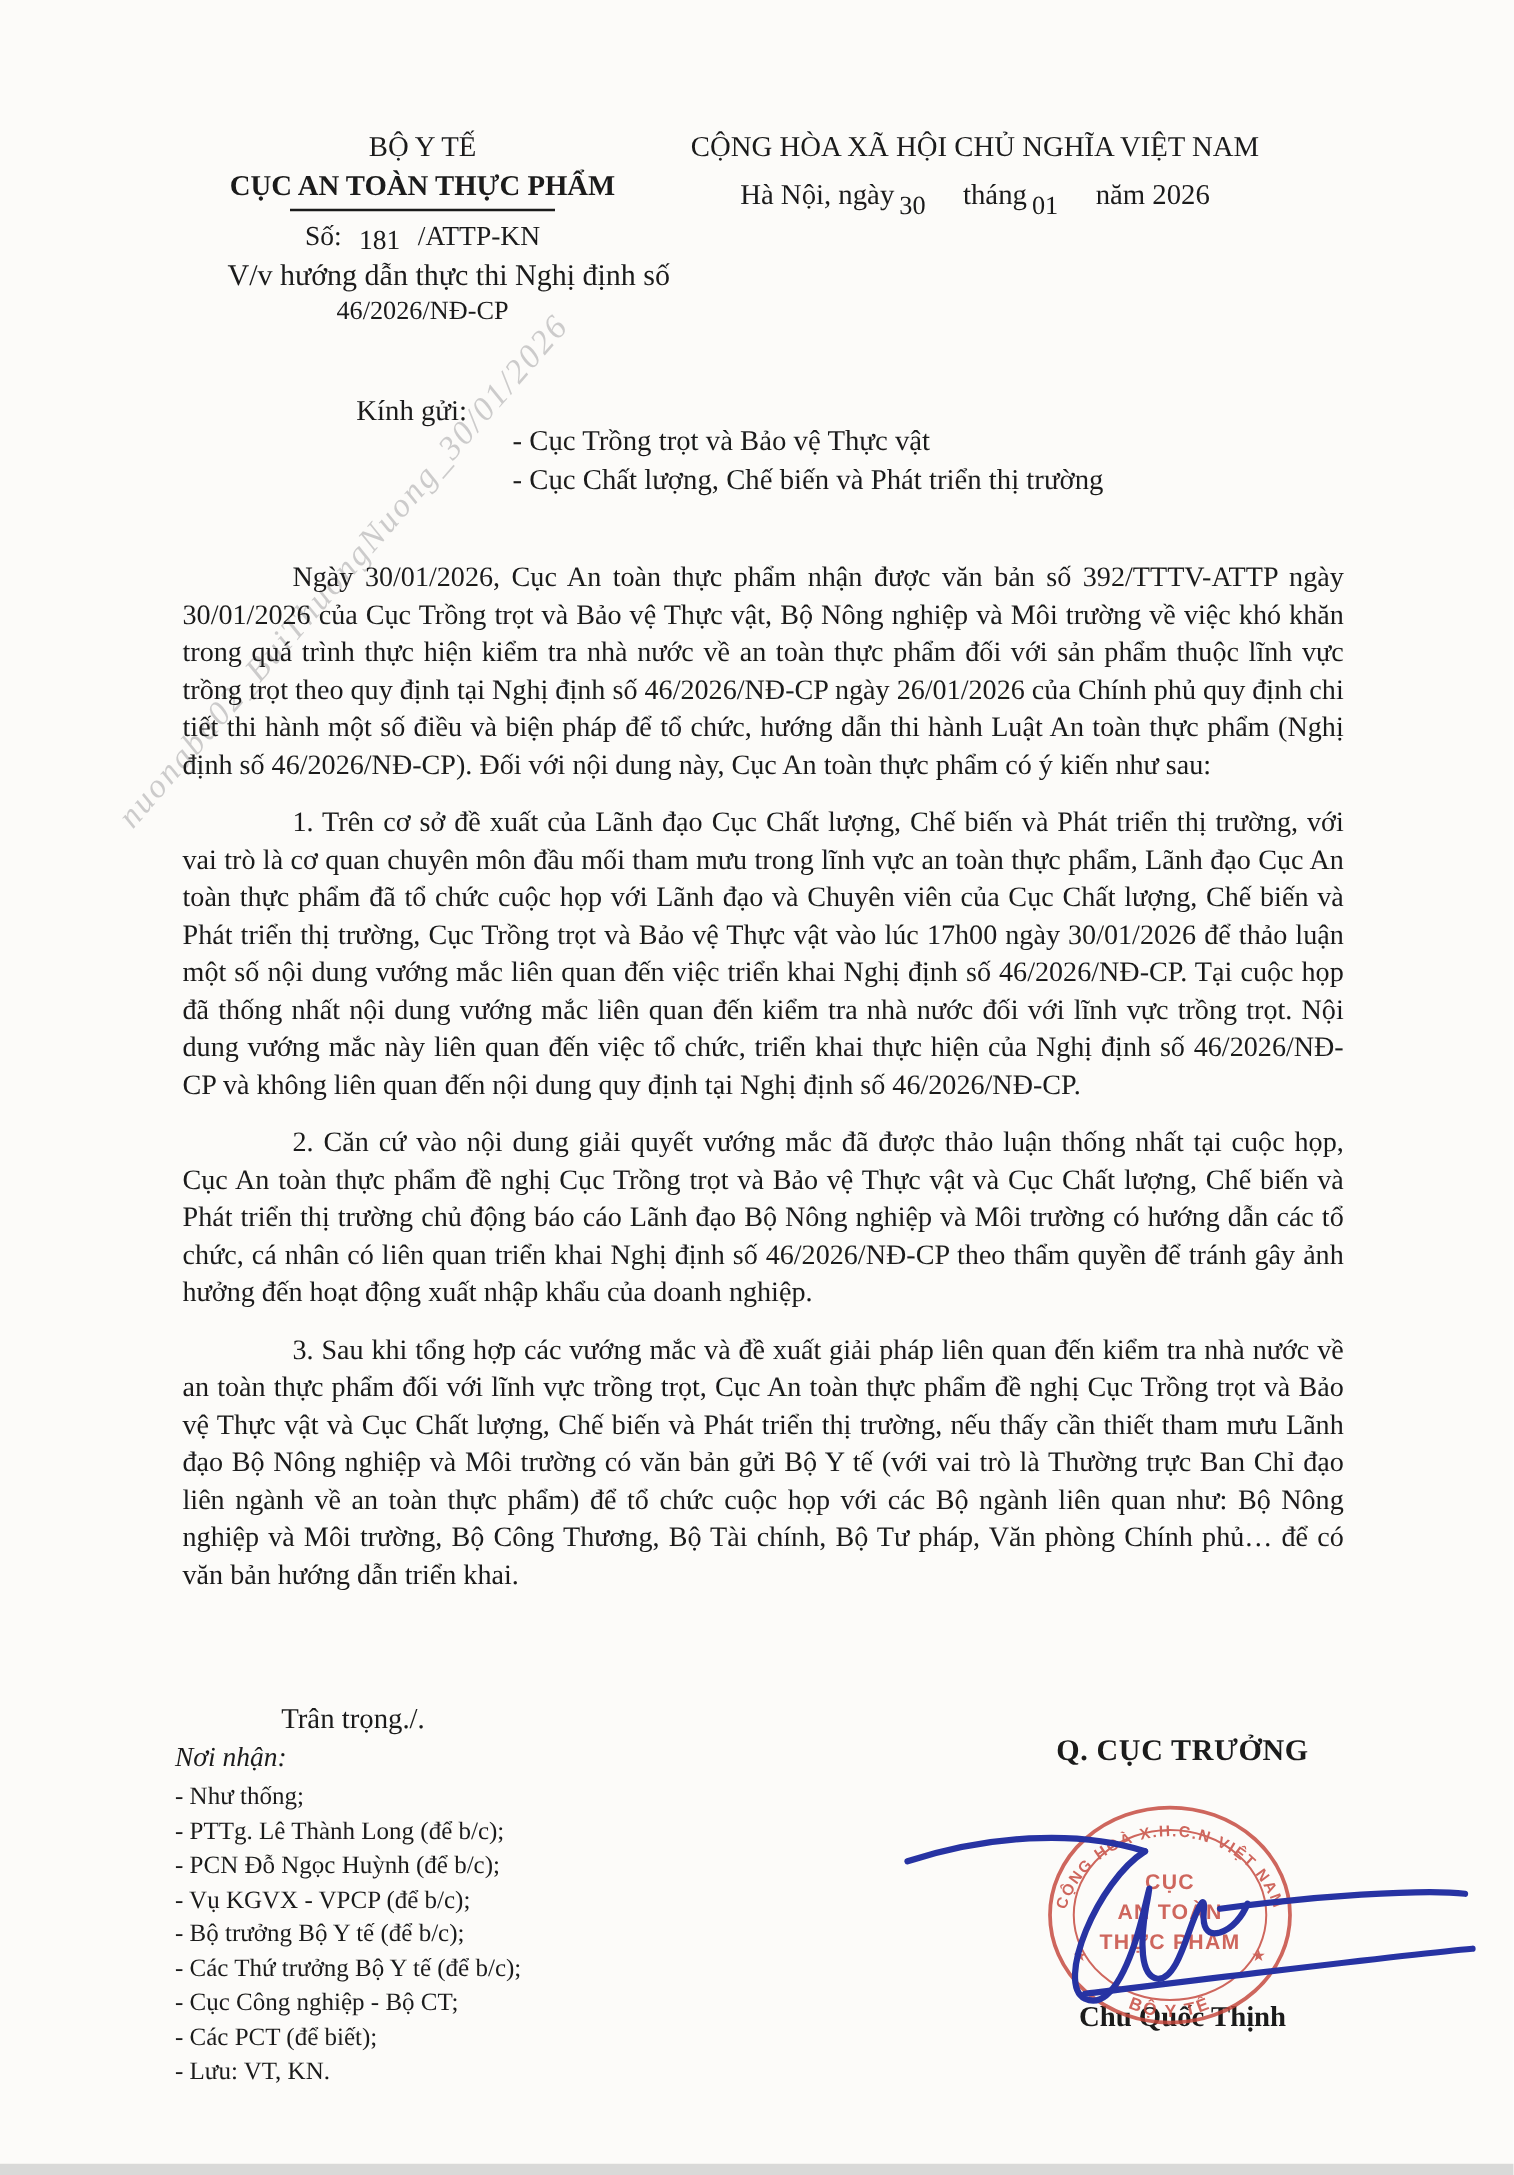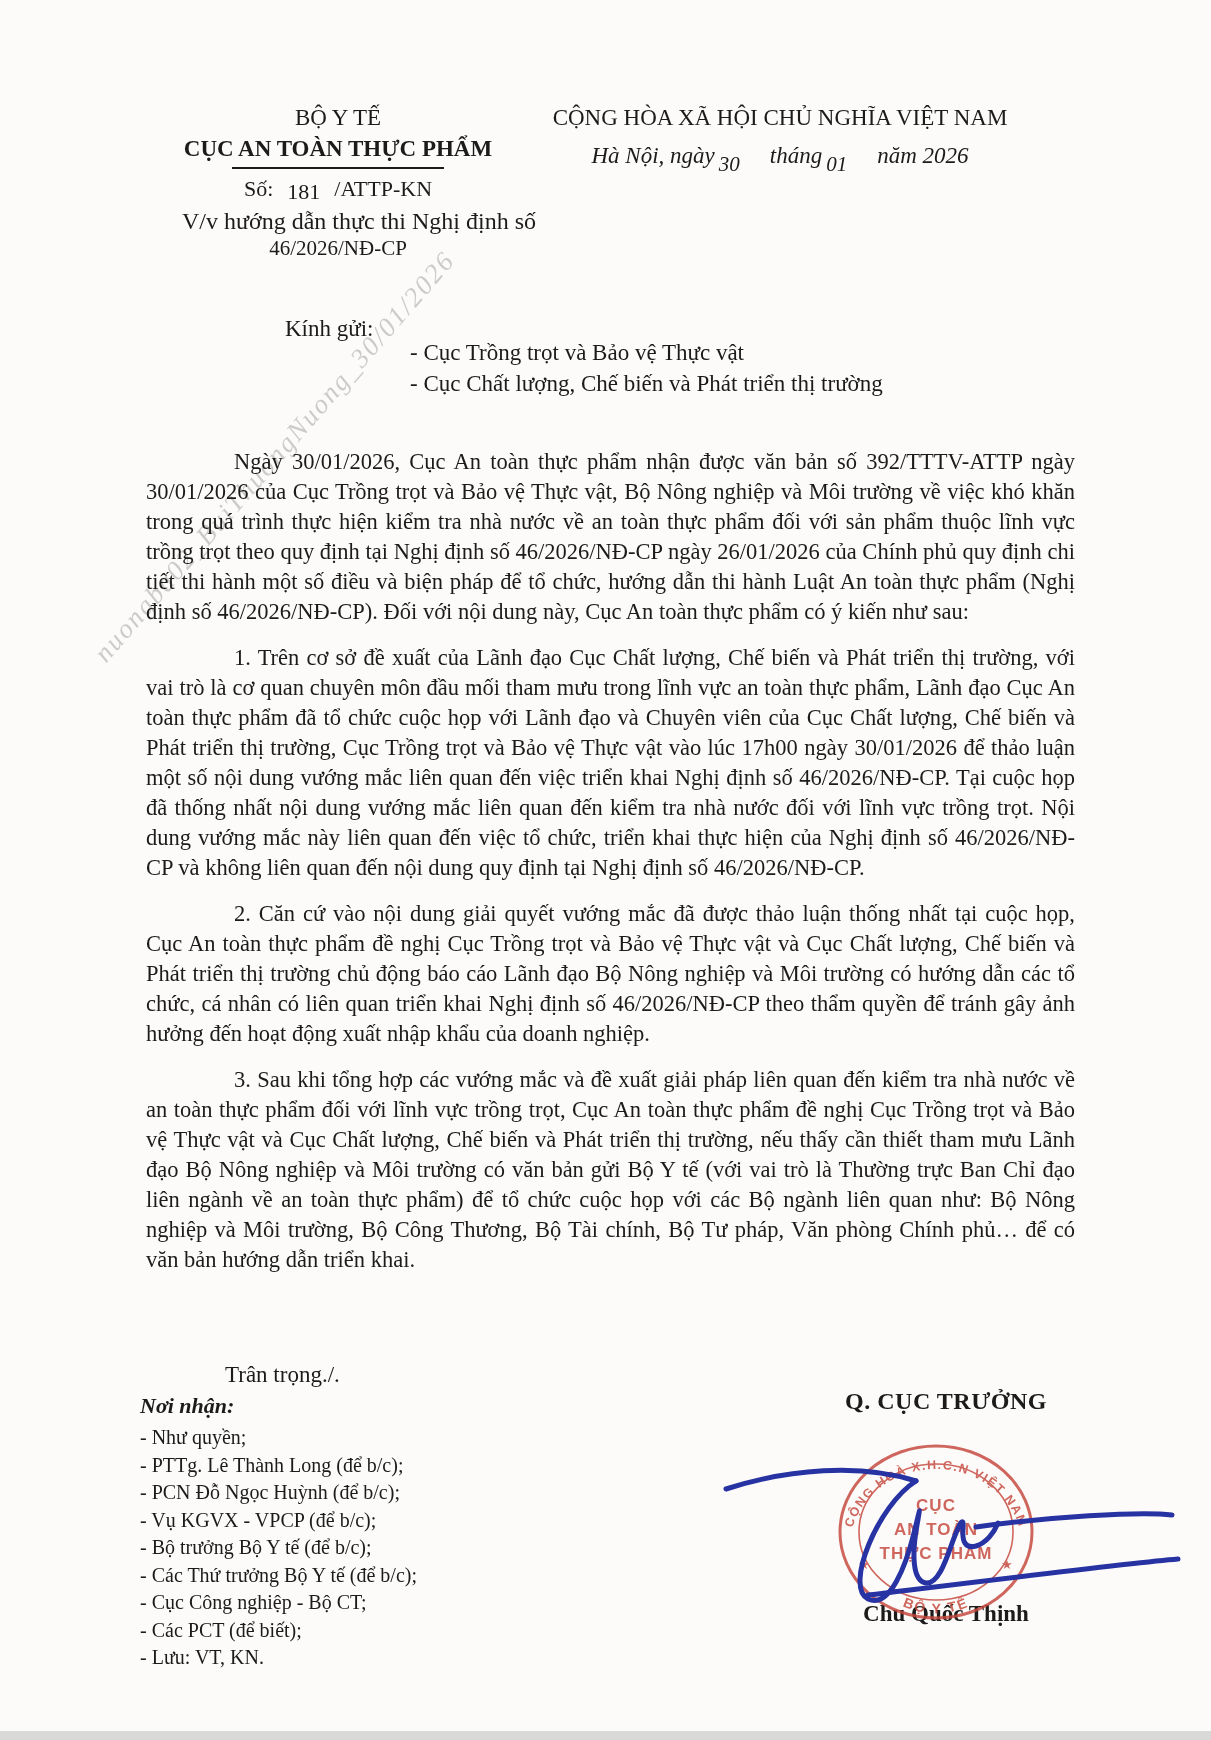--- a/index.html
+++ b/index.html
@@ -22,32 +22,32 @@
   .header-left .dept{font-size:23px;font-weight:bold;line-height:30px;white-space:nowrap;}
   .header-left .dept-underline{width:212px;border-top:2px solid #1b1b1b;margin:3px auto 0;}
   .header-left .doc-number{font-size:22px;margin-top:7px;white-space:nowrap;}
   .header-left .doc-number .num{position:relative;top:3px;margin:0 14px;}
   .header-left .subject{font-size:24px;line-height:27px;margin-top:6px;white-space:nowrap;}
   .header-left .subject2{font-size:21px;line-height:27px;}
   .header-right{margin-left:40px;width:492px;text-align:center;}
   .header-right .national{font-size:23px;font-weight:normal;line-height:32px;white-space:nowrap;text-align:center;}
   .header-right .motto{display:inline-block;font-size:24px;font-weight:bold;line-height:28px;
     margin-top:3px;border-bottom:2px solid #1b1b1b;padding:0 6px 3px;}
-  .header-right .place-date{font-style:italic;font-size:23px;margin-top:9px;white-space:nowrap;}
+  .header-right .place-date{font-size:23px;margin-top:9px;white-space:nowrap;}
   .header-right .place-date .fill{position:relative;top:8px;font-size:21px;margin:0 4px;}
   .header-right .gap{display:inline-block;width:26px;}
   
   .salutation{position:absolute;left:285px;top:316px;font-size:23px;}
   .recipients{position:absolute;left:410px;top:337px;font-size:23px;line-height:31px;}
   .body-text{position:absolute;left:130px;top:431px;width:961px;}
   .body-text p{margin:16px;font-size:22.5px;line-height:30px;text-align:justify;text-indent:88px;}
   .closing{position:absolute;left:225px;top:1362px;font-size:23px;}
   
   .cc-block{position:absolute;left:140px;top:1393px;}
-  .cc-label{font-size:22px;font-weight:bold;font-style:italic;}
+  .cc-label{font-size:22px;font-weight:normal;font-style:italic;}
   .cc-items{font-size:20px;line-height:27.5px;margin-top:5px;}
   .sig-block{position:absolute;left:700px;top:1388px;width:492px;text-align:center;}
   .sig-title{font-size:24px;font-weight:bold;letter-spacing:.5px;}
   .stamp-area{position:relative;height:182px;margin-top:2px;}
   .seal{position:absolute;left:136px;top:26px;opacity:.82;}
   .autograph{position:absolute;left:18px;top:30px;}
   .sig-name{font-size:23px;font-weight:bold;margin-top:2px;}
   
   .bottom-strip{position:absolute;left:0;bottom:0;width:100%;height:9px;background:#d9d9d8;}
 </style>
@@ -89,21 +89,21 @@
     <p>1. Trên cơ sở đề xuất của Lãnh đạo Cục Chất lượng, Chế biến và Phát triển thị trường, với vai trò là cơ quan chuyên môn đầu mối tham mưu trong lĩnh vực an toàn thực phẩm, Lãnh đạo Cục An toàn thực phẩm đã tổ chức cuộc họp với Lãnh đạo và Chuyên viên của Cục Chất lượng, Chế biến và Phát triển thị trường, Cục Trồng trọt và Bảo vệ Thực vật vào lúc 17h00 ngày 30/01/2026 để thảo luận một số nội dung vướng mắc liên quan đến việc triển khai Nghị định số 46/2026/NĐ-CP. Tại cuộc họp đã thống nhất nội dung vướng mắc liên quan đến kiểm tra nhà nước đối với lĩnh vực trồng trọt. Nội dung vướng mắc này liên quan đến việc tổ chức, triển khai thực hiện của Nghị định số 46/2026/NĐ-CP và không liên quan đến nội dung quy định tại Nghị định số 46/2026/NĐ-CP.</p>
     <p>2. Căn cứ vào nội dung giải quyết vướng mắc đã được thảo luận thống nhất tại cuộc họp, Cục An toàn thực phẩm đề nghị Cục Trồng trọt và Bảo vệ Thực vật và Cục Chất lượng, Chế biến và Phát triển thị trường chủ động báo cáo Lãnh đạo Bộ Nông nghiệp và Môi trường có hướng dẫn các tổ chức, cá nhân có liên quan triển khai Nghị định số 46/2026/NĐ-CP theo thẩm quyền để tránh gây ảnh hưởng đến hoạt động xuất nhập khẩu của doanh nghiệp.</p>
     <p>3. Sau khi tổng hợp các vướng mắc và đề xuất giải pháp liên quan đến kiểm tra nhà nước về an toàn thực phẩm đối với lĩnh vực trồng trọt, Cục An toàn thực phẩm đề nghị Cục Trồng trọt và Bảo vệ Thực vật và Cục Chất lượng, Chế biến và Phát triển thị trường, nếu thấy cần thiết tham mưu Lãnh đạo Bộ Nông nghiệp và Môi trường có văn bản gửi Bộ Y tế (với vai trò là Thường trực Ban Chỉ đạo liên ngành về an toàn thực phẩm) để tổ chức cuộc họp với các Bộ ngành liên quan như: Bộ Nông nghiệp và Môi trường, Bộ Công Thương, Bộ Tài chính, Bộ Tư pháp, Văn phòng Chính phủ… để có văn bản hướng dẫn triển khai.</p>
   </main>
 
   <div class="closing">Trân trọng./.</div>
 
   <div class="cc-block">
     <div class="cc-label">Nơi nhận:</div>
     <div class="cc-items">
-      <div>- Như quyền;</div>
+      <div>- Như thống;</div>
       <div>- PTTg. Lê Thành Long (để b/c);</div>
       <div>- PCN Đỗ Ngọc Huỳnh (để b/c);</div>
       <div>- Vụ KGVX - VPCP (để b/c);</div>
       <div>- Bộ trưởng Bộ Y tế (để b/c);</div>
       <div>- Các Thứ trưởng Bộ Y tế (để b/c);</div>
       <div>- Cục Công nghiệp - Bộ CT;</div>
       <div>- Các PCT (để biết);</div>
       <div>- Lưu: VT, KN.</div>
     </div>
   </div>

